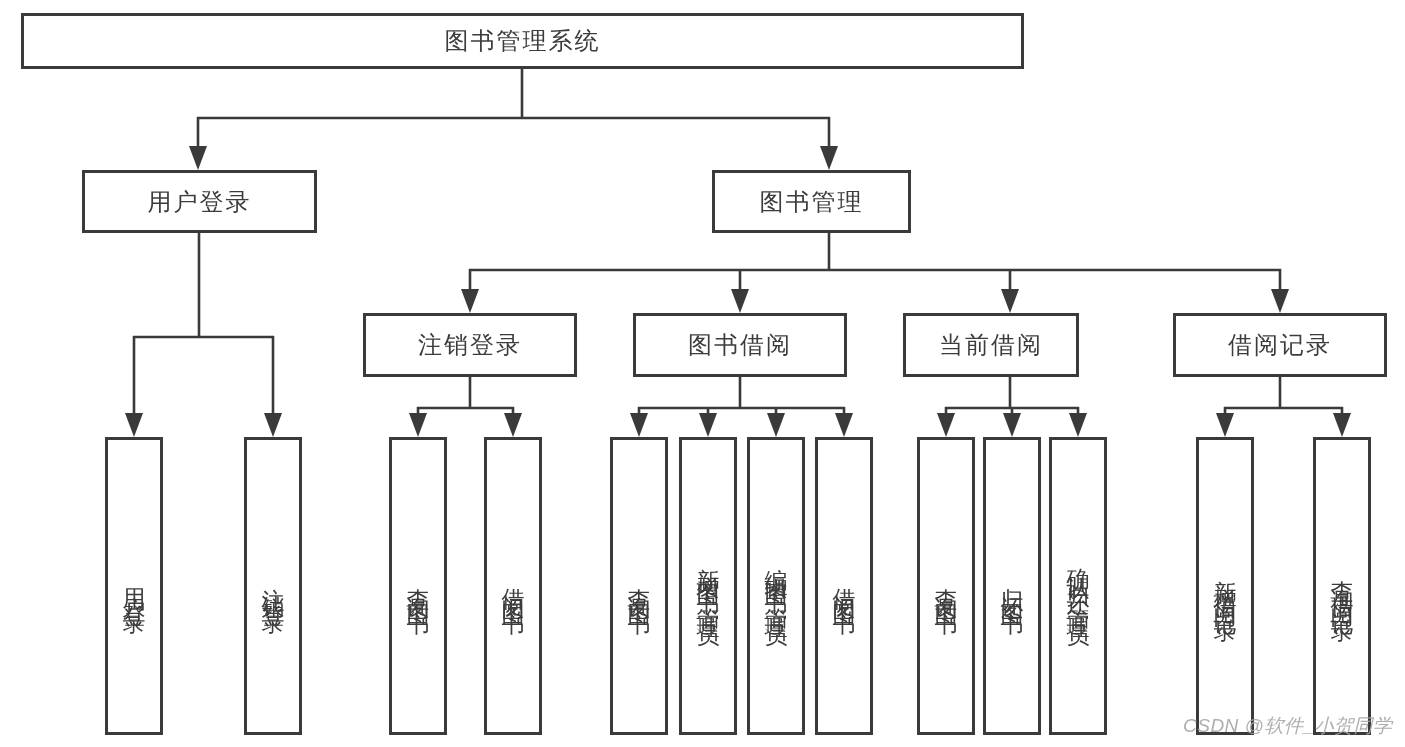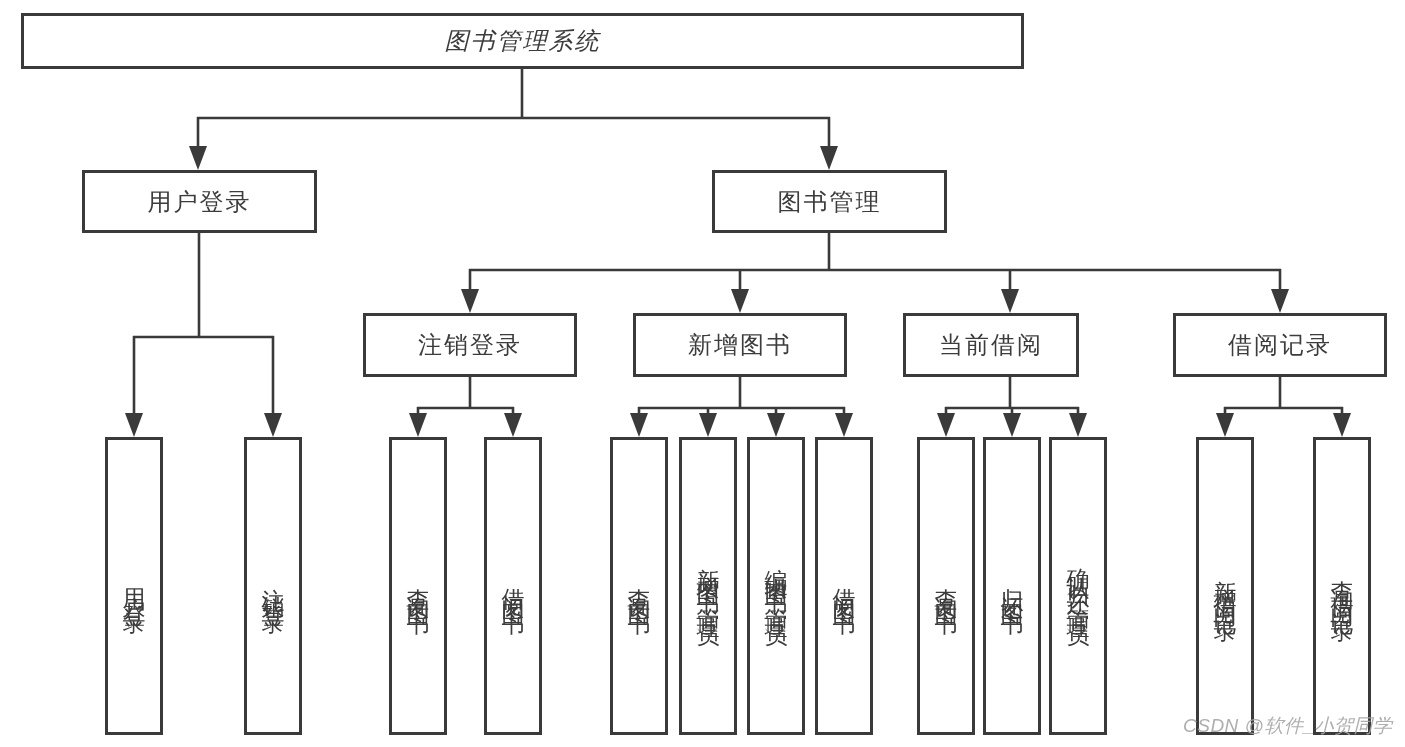--- a/index.html
+++ b/index.html
@@ -77,36 +77,36 @@
 
       <polygon points="937,413 955,413 946,437"></polygon>
       <polygon points="1003,413 1021,413 1012,437"></polygon>
       <polygon points="1069,413 1087,413 1078,437"></polygon>
 
       <polygon points="1216,413 1234,413 1225,437"></polygon>
       <polygon points="1333,413 1351,413 1342,437"></polygon>
     </g>
   </svg>
 
-  <div class="box h-box" style="left:21px;top:13px;width:1003px;height:56px;font-style:italic;">
+  <div class="box h-box" style="left:21px;top:13px;width:1003px;height:56px;">
     <span>图书管理系统</span>
   </div>
 
   <div class="box h-box" style="left:82px;top:170px;width:235px;height:63px;">
     <span>用户登录</span>
   </div>
-  <div class="box h-box" style="left:712px;top:170px;width:235px;height:63px;">
+  <div class="box h-box" style="left:712px;top:170px;width:199px;height:63px;">
     <span>图书管理</span>
   </div>
 
   <div class="box h-box" style="left:363px;top:313px;width:214px;height:64px;">
     <span>注销登录</span>
   </div>
   <div class="box h-box" style="left:633px;top:313px;width:214px;height:64px;">
-    <span>新增图书</span>
+    <span>图书借阅</span>
   </div>
   <div class="box h-box" style="left:903px;top:313px;width:176px;height:64px;">
     <span>当前借阅</span>
   </div>
   <div class="box h-box" style="left:1173px;top:313px;width:214px;height:64px;">
     <span>借阅记录</span>
   </div>
 
   <div class="box v-box" style="left:105px;top:437px;width:58px;height:298px;">
     <span>用户登录</span>

